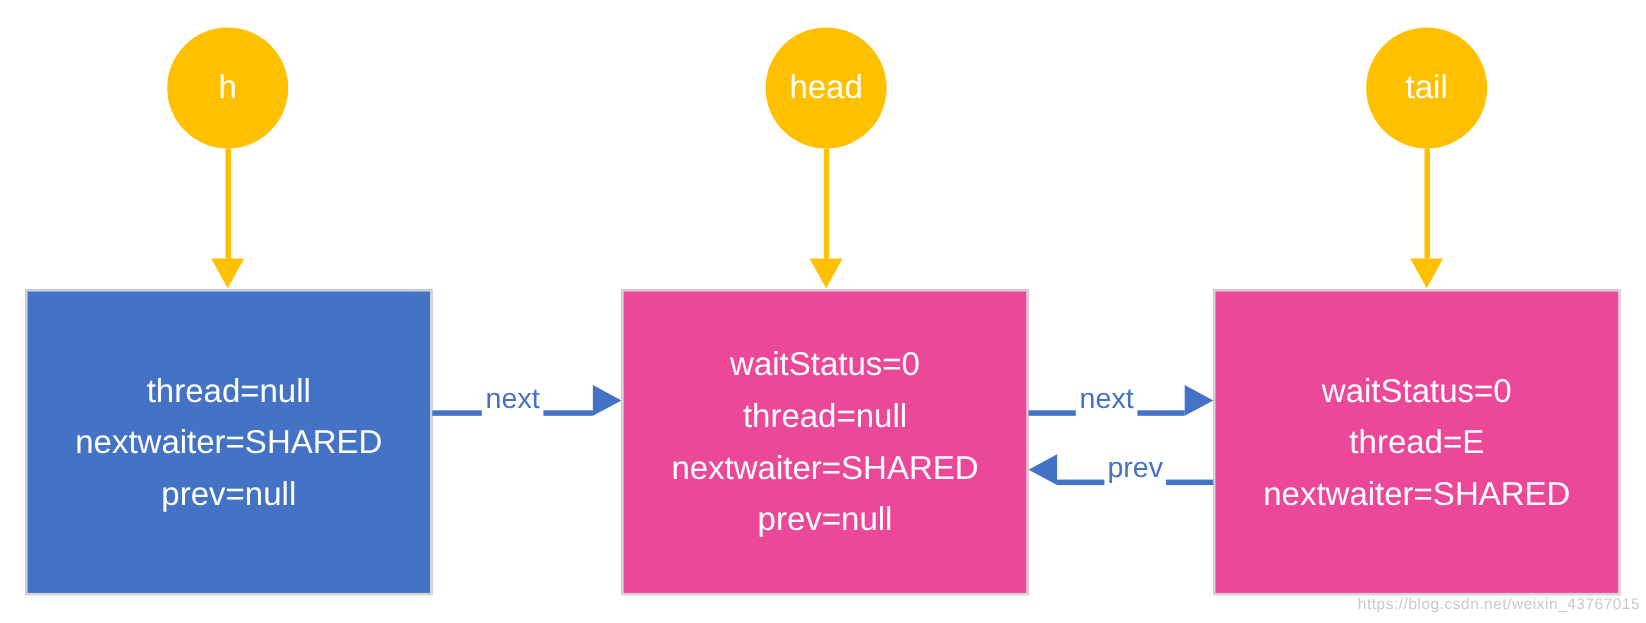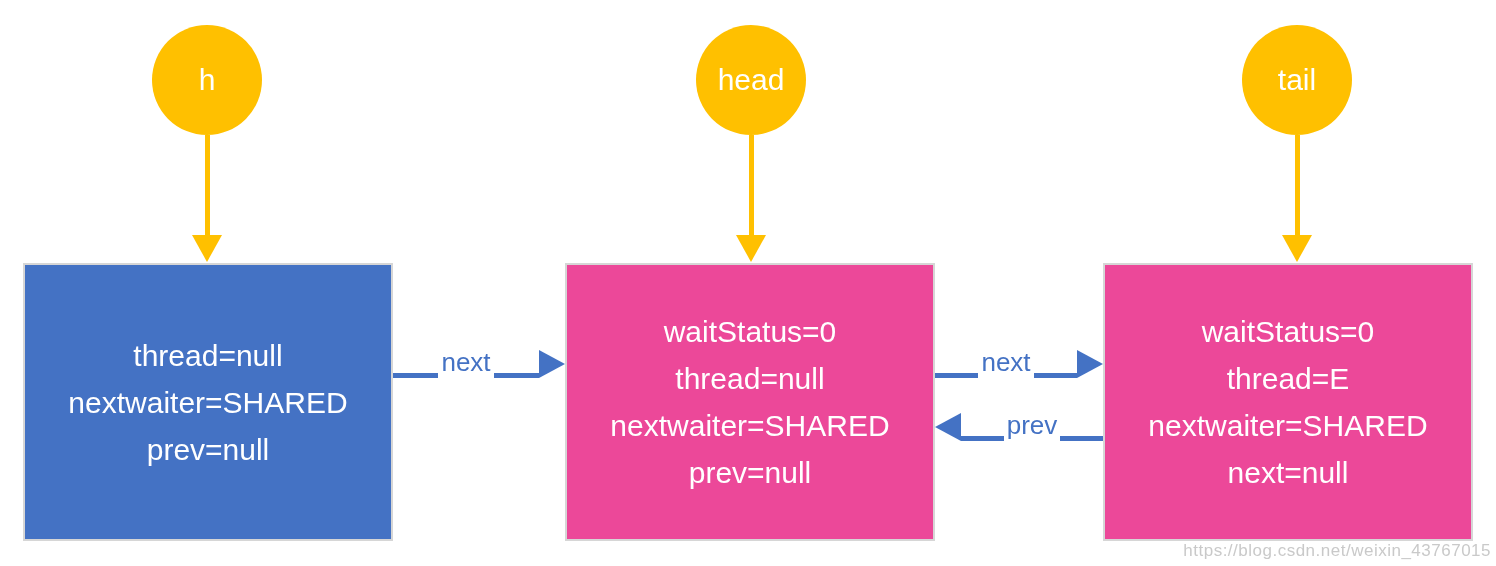--- a/index.html
+++ b/index.html
@@ -98,21 +98,21 @@
     height: 0;
     border-top: 14px solid transparent;
     border-bottom: 14px solid transparent;
     border-right: 26px solid #4472C4;
   }
 
   .watermark {
     position: absolute;
     top: 541px;
     right: 5px;
-    font-size: 17px;
+    font-size: 14px;
     color: rgba(192, 192, 192, 0.85);
     letter-spacing: 0.5px;
   }
 </style>
 </head>
 <body>
 
 <div class="canvas">
 
   <div class="pointer" style="left:152px">
@@ -149,21 +149,20 @@
     <div>waitStatus=0</div>
     <div>thread=null</div>
     <div>nextwaiter=SHARED</div>
     <div>prev=null</div>
   </div>
 
   <div class="node black" style="left:1103px">
     <div>waitStatus=0</div>
     <div>thread=E</div>
     <div>nextwaiter=SHARED</div>
-    <div>next=null</div>
   </div>
 
   <div class="edge" style="left:393px; top:325px; width:172px;">
     <div class="seg"></div>
     <div class="label">next</div>
     <div class="seg"></div>
     <div class="head-right"></div>
   </div>
 
   <div class="edge" style="left:935px; top:325px; width:168px;">

